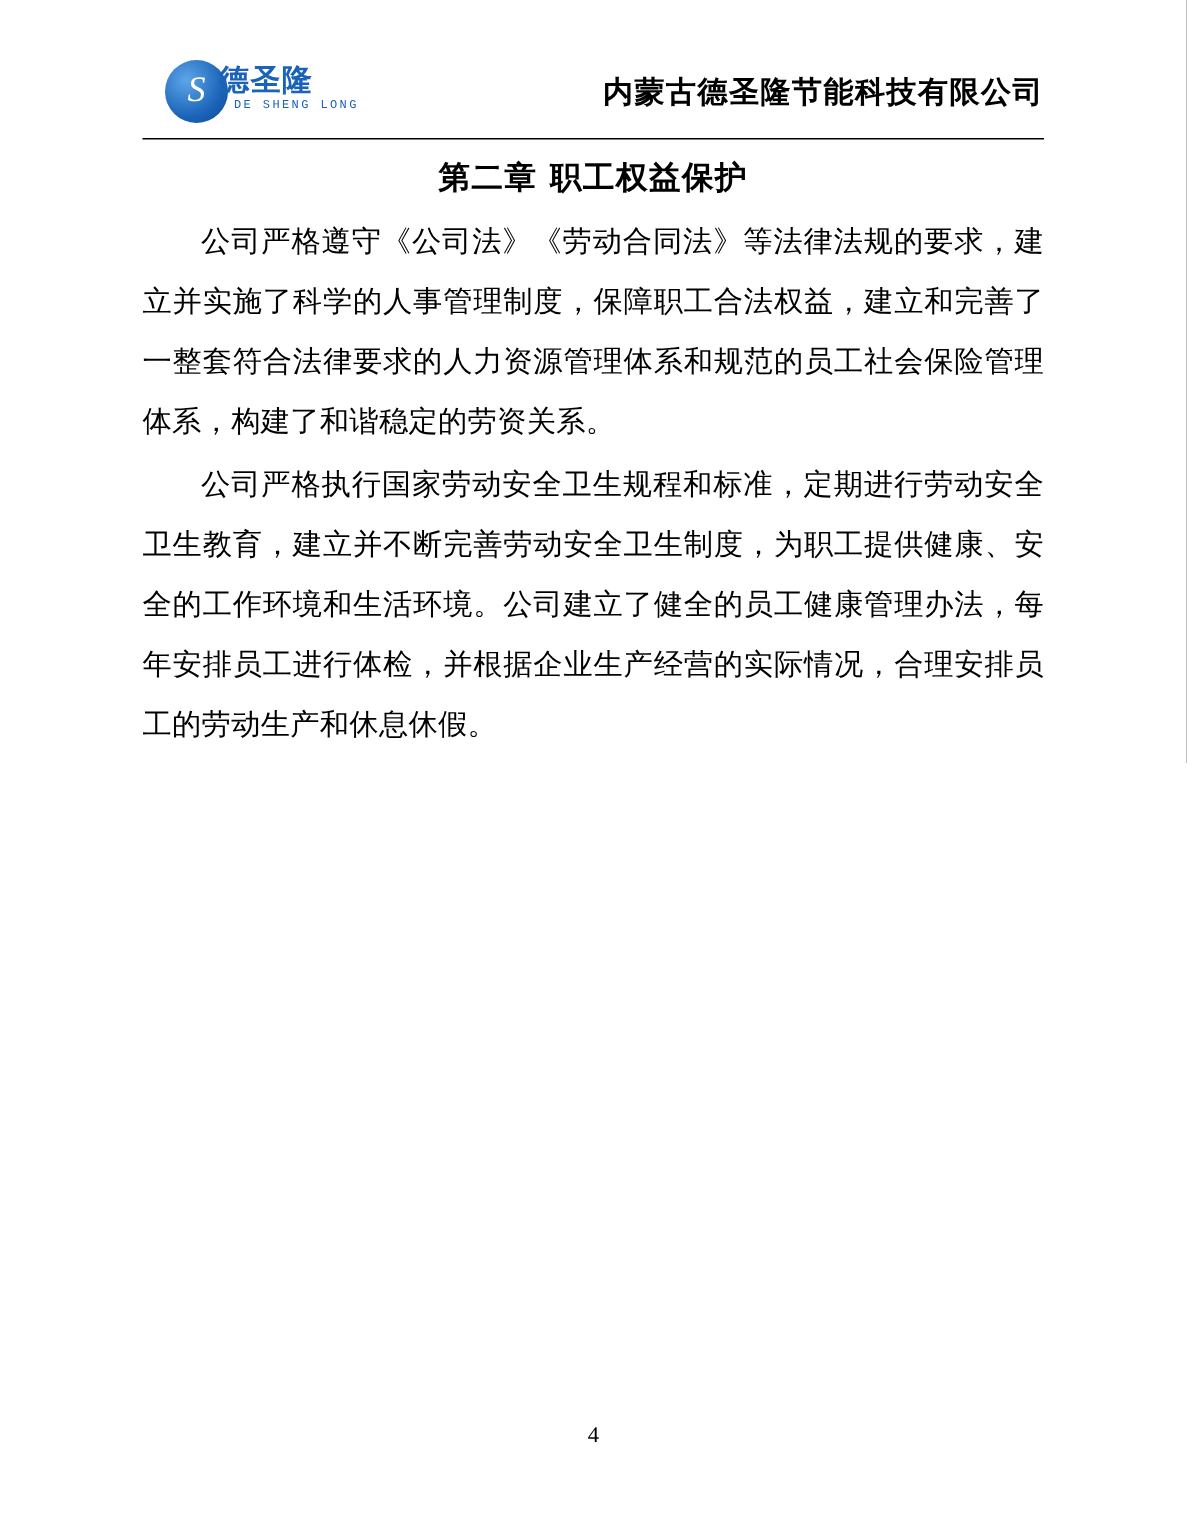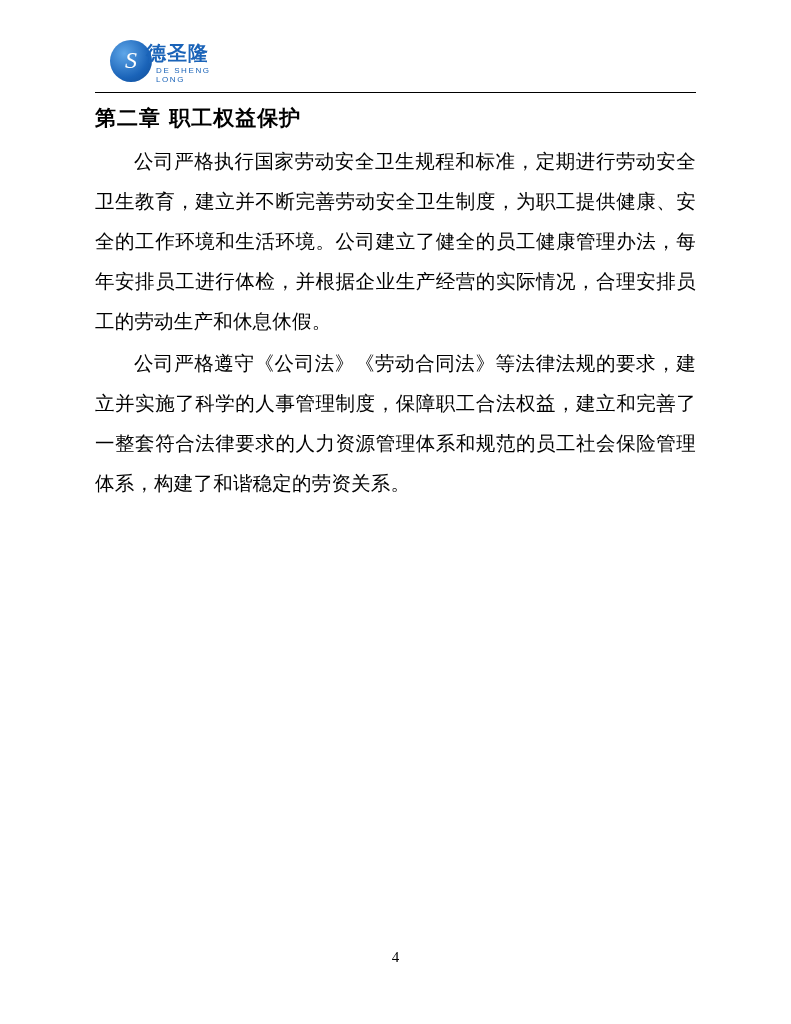--- a/index.html
+++ b/index.html
@@ -59,21 +59,21 @@
     font-family: "DejaVu Sans", sans-serif;
     font-weight: bold;
     font-size: 20px;
     letter-spacing: 1px;
     color: #1a63b8;
   }
   .logo-en {
     position: absolute;
     left: 46px;
     top: 30px;
-    font-family: Liberation Sans, sans-serif;
+    font-family: Liberation Mono, monospace;
     font-size: 8px;
     letter-spacing: 1.6px;
     color: #1a63b8;
   }
   .company-name {
     position: absolute;
     right: 0;
     top: 14px;
     font-size: 20px;
     font-weight: bold;
@@ -88,20 +88,21 @@
     height: 0;
     border-top: 1px solid #000000;
   }
   .content {
     position: absolute;
     left: 95px;
     right: 95px;
     top: 100px;
   }
   .chapter-title {
+    text-align: center;
     font-size: 21px;
     font-weight: bold;
     font-family: "DejaVu Sans", sans-serif;
     letter-spacing: 1px;
     margin: 4px 0 10px 0;
   }
   p.body {
     font-size: 19.5px;
     line-height: 40px;
     text-align: justify;
@@ -126,24 +127,25 @@
 <div class="page">
 
   <div class="header">
     <div class="logo">
       <div class="logo-mark">
         <span>S</span>
       </div>
       <div class="logo-cn">德圣隆</div>
       <div class="logo-en">DE SHENG LONG</div>
     </div>
+    <div class="company-name">内蒙古德圣隆节能科技有限公司</div>
   </div>
   <div class="header-rule"></div>
 
   <div class="content">
     <div class="chapter-title">第二章 职工权益保护</div>
+    <p class="body">公司严格遵守《公司法》《劳动合同法》等法律法规的要求，建立并实施了科学的人事管理制度，保障职工合法权益，建立和完善了一整套符合法律要求的人力资源管理体系和规范的员工社会保险管理体系，构建了和谐稳定的劳资关系。</p>
     <p class="body">公司严格执行国家劳动安全卫生规程和标准，定期进行劳动安全卫生教育，建立并不断完善劳动安全卫生制度，为职工提供健康、安全的工作环境和生活环境。公司建立了健全的员工健康管理办法，每年安排员工进行体检，并根据企业生产经营的实际情况，合理安排员工的劳动生产和休息休假。</p>
-    <p class="body">公司严格遵守《公司法》《劳动合同法》等法律法规的要求，建立并实施了科学的人事管理制度，保障职工合法权益，建立和完善了一整套符合法律要求的人力资源管理体系和规范的员工社会保险管理体系，构建了和谐稳定的劳资关系。</p>
   </div>
 
   <div class="page-number">4</div>
 
 </div>
 
 </body></html>

